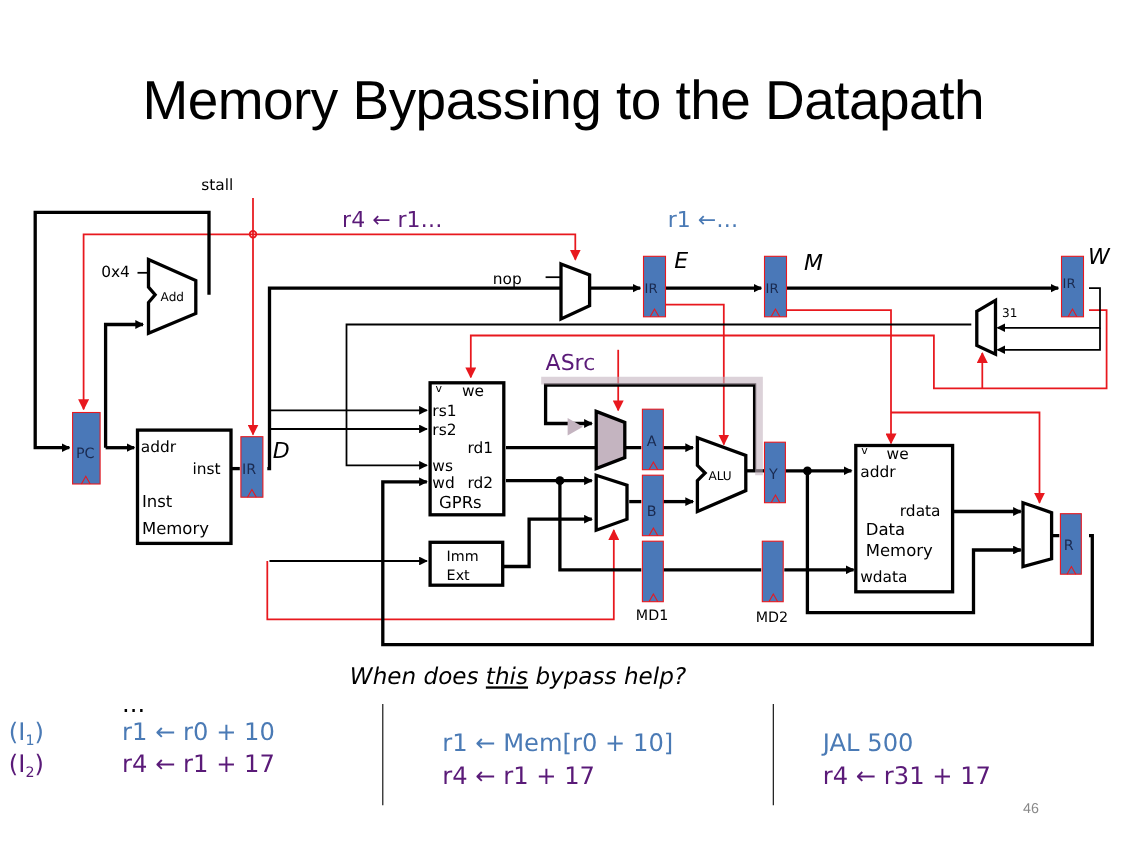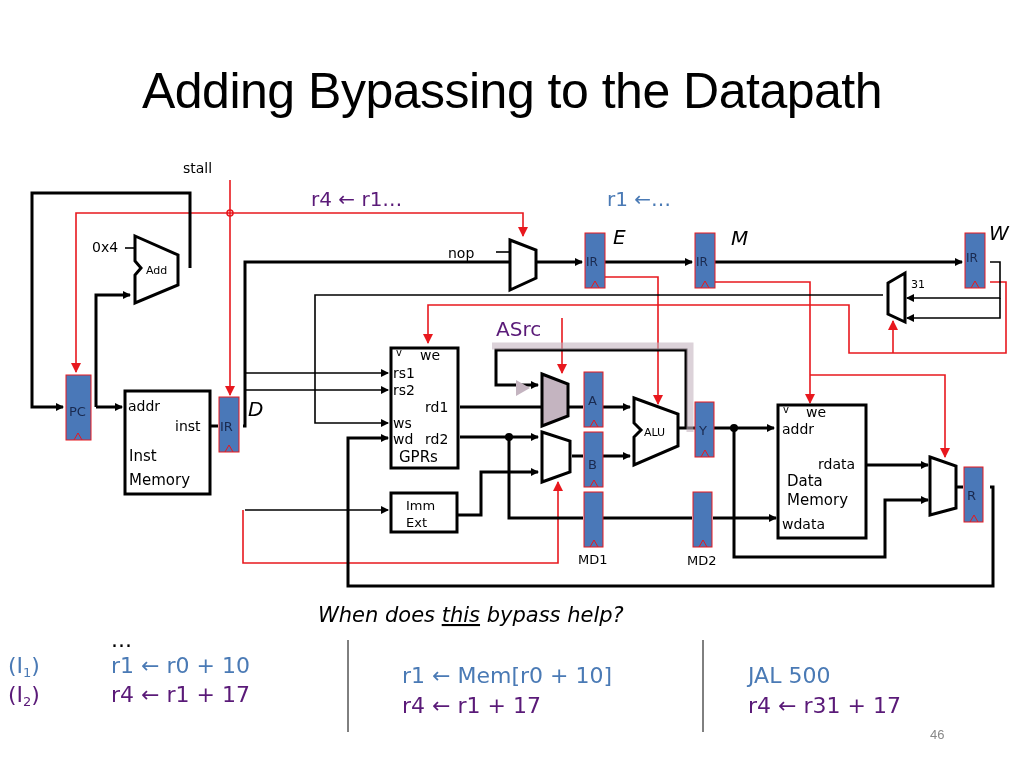--- a/index.html
+++ b/index.html
@@ -6,21 +6,21 @@
   body { width:1024px; height:767px; position:relative; overflow:hidden; font-family:"DejaVu Sans", sans-serif; }
   #title { position:absolute; left:0; top:62px; width:1024px; text-align:center; font-family:"Liberation Sans", sans-serif; font-size:50px; color:#000; letter-spacing:-0.5px; }
   svg { position:absolute; left:0; top:0; }
   .blue { fill:#4a7ab5; }
   .purple { fill:#5a1a78; }
   .gray { fill:#888; }
 </style>
 </head>
 <body>
 
-<div id="title">Adding Bypassing to the Datapath</div>
+<div id="title">Memory Bypassing to the Datapath</div>
 
 <svg width="1024" height="767" viewBox="0 0 1024 767">
   <defs>
     <marker id="ab" markerWidth="8" markerHeight="8" refX="7" refY="4" orient="auto" markerUnits="userSpaceOnUse">
       <path d="M0,0 L8,4 L0,8 z" fill="#000"></path>
     </marker>
     <marker id="ar" markerWidth="10" markerHeight="10" refX="9" refY="5" orient="auto" markerUnits="userSpaceOnUse">
       <path d="M0,0 L10,5 L0,10 z" fill="#e8181e"></path>
     </marker>
   </defs>

